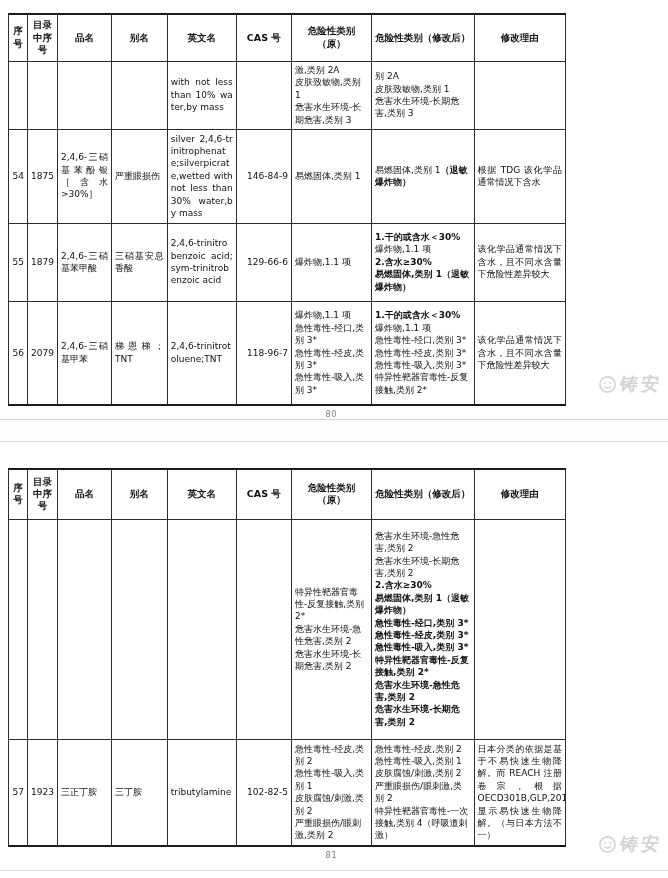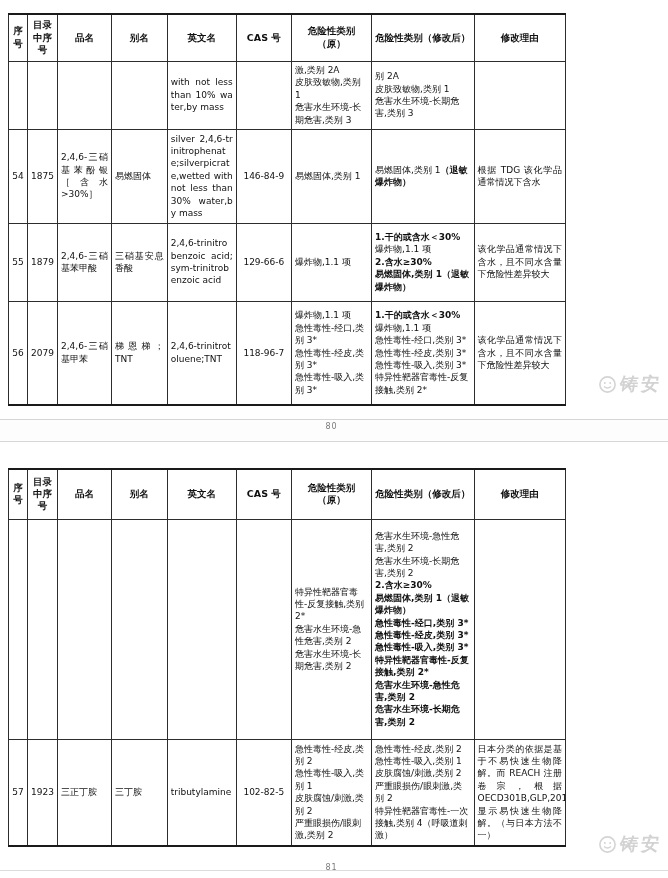--- a/index.html
+++ b/index.html
@@ -7,25 +7,25 @@
   body { font-family:"DejaVu Sans","Liberation Sans",sans-serif; }
   .canvas{ width:668px; height:878px; margin:0 auto; background:#ffffff; position:relative; overflow:hidden; }
   .page{ position:relative; background:#fff; }
   .page-1{ height:419px; padding:13px 0 0 8px; }
   .page-divider{ height:23px; background:#fdfdfd; border-top:1px solid #d6d6d6; border-bottom:1px solid #d6d6d6; }
   .page-2{ height:436px; padding:26px 0 0 8px; }
   table{ border-collapse:collapse; width:558px; table-layout:fixed; border-top:2px solid #1a1a1a; border-bottom:2px solid #1a1a1a; background:#fff; }
   th,td{ border:1px solid #2d2d2d; font-size:9px; line-height:1.38; color:#101010; padding:1px 3px; vertical-align:middle; overflow:hidden; }
   th{ font-weight:bold; text-align:center; font-size:9.5px; line-height:1.3; }
   td .b{ font-weight:bold; }
-  .c0,.c1,.c5{ text-align:center; }
+  .c0,.c1,.c5{ text-align:right; }
   .c2,.c3,.c8{ text-align:justify; }
   .c4{ text-align:justify; word-break:break-all; }
   .c6,.c7{ text-align:left; }
-  .pageno{ width:647px; text-align:center; font-size:8px; color:#7a7a7a; margin-top:16px; letter-spacing:1px; }
+  .pageno{ width:647px; text-align:center; font-size:8px; color:#7a7a7a; margin-top:4px; letter-spacing:1px; }
   .watermark{ position:absolute; right:6px; display:flex; align-items:center; gap:3px; opacity:.75; pointer-events:none; }
   .wm-1{ top:372px; }
   .wm-2{ top:390px; }
   .watermark .zhu{ font-size:18px; font-weight:bold; color:#c3c3c3; letter-spacing:3px; transform:skewX(-8deg); }
   .bottom-edge{ position:absolute; left:0; right:0; bottom:7px; border-top:1px solid #dcdcdc; }
 </style>
 </head>
 <body>
 
 <div class="canvas">
@@ -65,21 +65,21 @@
           <td class="c4"><span>with not less than 10% water,by mass</span></td>
           <td class="c5"></td>
           <td class="c6"><span>激,类别 2A</span><br><span>皮肤致敏物,类别 1</span><br><span>危害水生环境-长期危害,类别 3</span></td>
           <td class="c7"><span>别 2A</span><br><span>皮肤致敏物,类别 1</span><br><span>危害水生环境-长期危害,类别 3</span></td>
           <td class="c8"></td>
         </tr>
         <tr style="height:94px">
           <td class="c0"><span>54</span></td>
           <td class="c1"><span>1875</span></td>
           <td class="c2"><span>2,4,6-三硝基苯酚银［含水&gt;30%］</span></td>
-          <td class="c3"><span>易燃固体</span></td>
+          <td class="c3"><span>严重眼损伤</span></td>
           <td class="c4"><span>silver 2,4,6-trinitrophenate;silverpicrate,wetted with not less than 30% water,by mass</span></td>
           <td class="c5"><span>146-84-9</span></td>
           <td class="c6"><span>易燃固体,类别 1</span></td>
           <td class="c7"><span>易燃固体,类别 1</span><span class="b">（退敏爆炸物）</span></td>
           <td class="c8"><span>根据 TDG 该化学品通常情况下含水</span></td>
         </tr>
         <tr style="height:78px">
           <td class="c0"><span>55</span></td>
           <td class="c1"><span>1879</span></td>
           <td class="c2"><span>2,4,6-三硝基苯甲酸</span></td>

